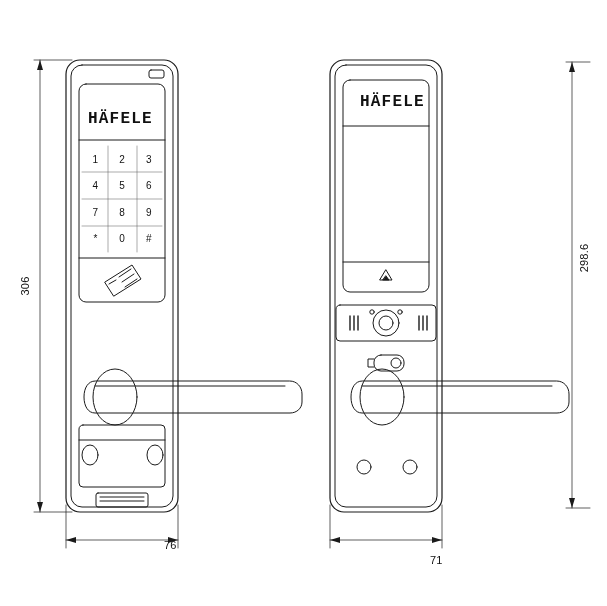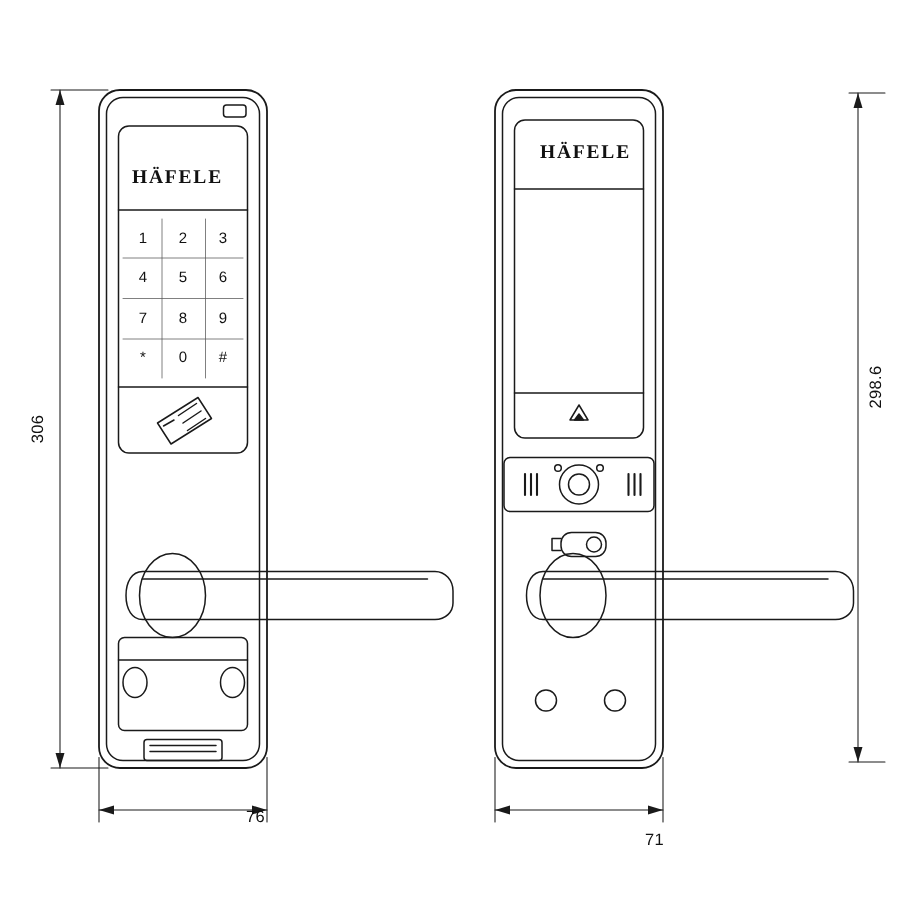--- a/index.html
+++ b/index.html
@@ -33,23 +33,23 @@
     color: #111111;
     letter-spacing: 0.2px;
     white-space: nowrap;
   }
   .dim-label.vertical {
     transform: rotate(-90deg);
     transform-origin: 50% 50%;
   }
   .brand-text {
     position: absolute;
-    font-family: Liberation Serif, serif;
+    font-family: Liberation Mono, monospace;
     font-weight: bold;
-    font-size: 13px;
+    font-size: 16px;
     letter-spacing: 1.2px;
     color: #111111;
     white-space: nowrap;
   }
   .keypad {
     position: absolute;
     display: grid;
     grid-template-columns: repeat(3, 1fr);
     grid-template-rows: repeat(4, 1fr);
   }

